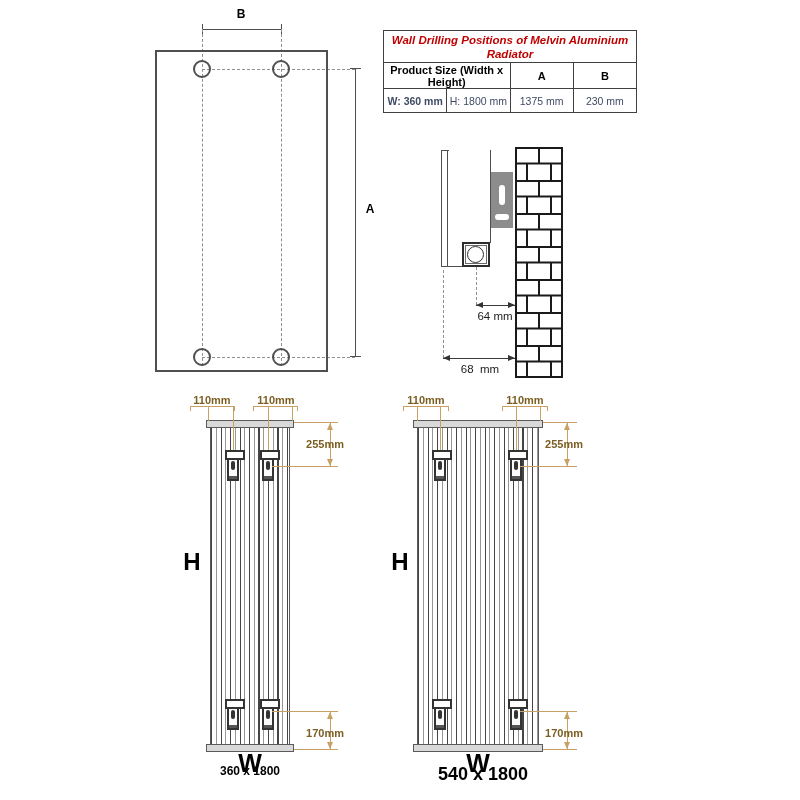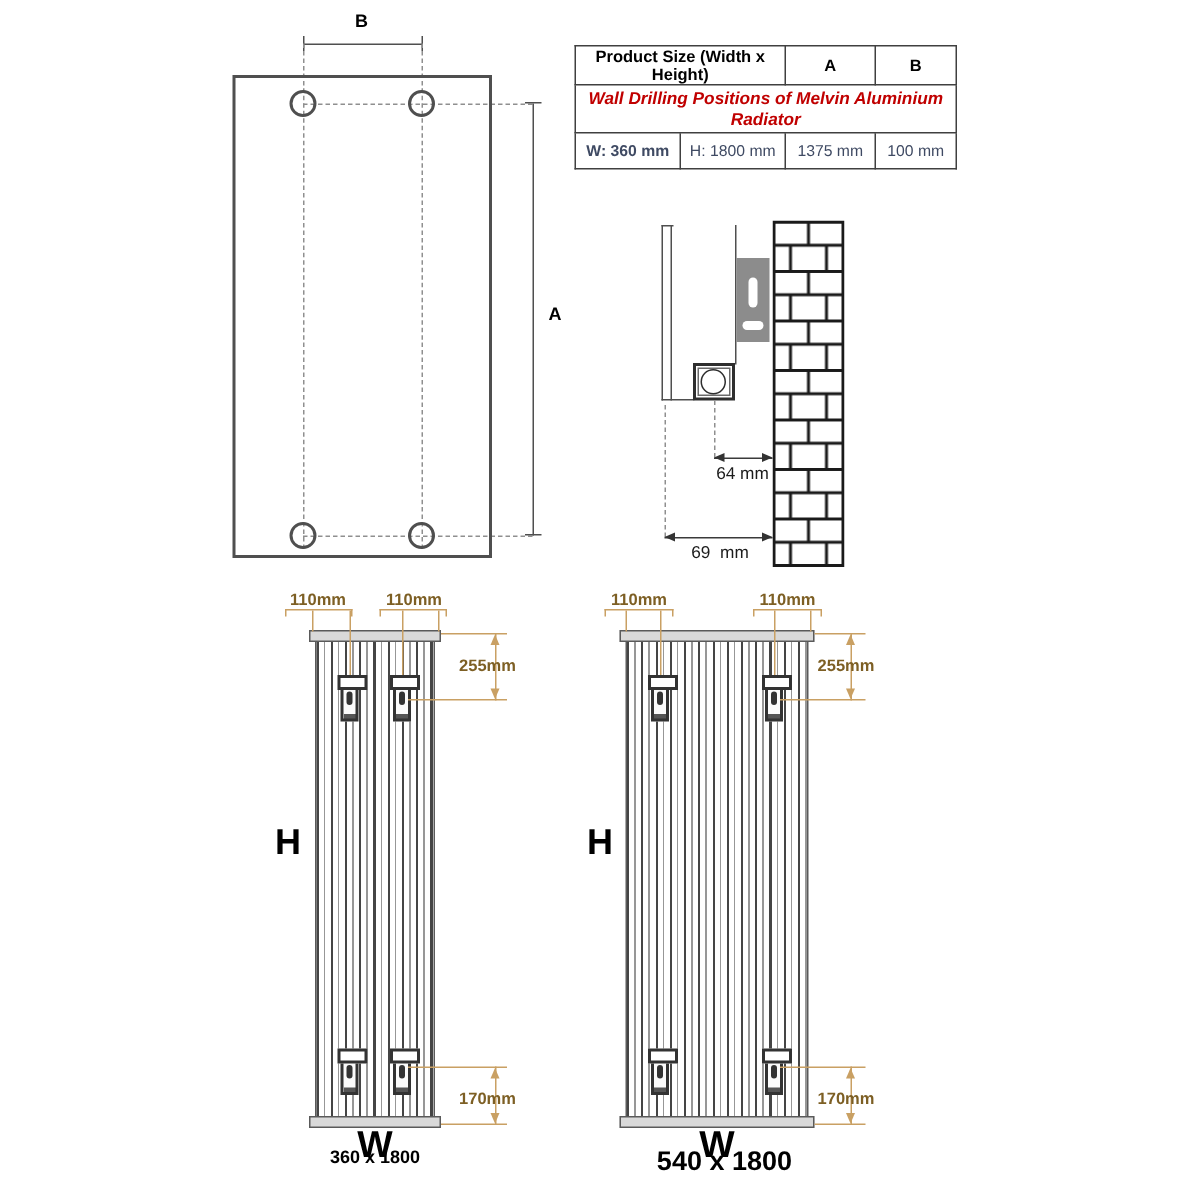--- a/index.html
+++ b/index.html
@@ -84,32 +84,32 @@
 
     <div class="vl" style="left:355px;top:69px;height:288px;"></div>
     <div class="hl" style="left:350px;top:68px;width:11px;"></div>
     <div class="hl" style="left:350px;top:356px;width:11px;"></div>
     <div class="biglabel" style="left:360px;top:202px;width:20px;font-size:12px;">A</div>
   </div>
 
   <table class="spec-table">
     <tbody>
         <tr>
+      <td colspan="4" class="t-title">Wall Drilling Positions of Melvin Aluminium Radiator</td>
+    </tr>
+    <tr>
       <td colspan="2" class="t-head" style="width:140px;">Product Size (Width x Height)</td>
       <td class="t-head" style="width:60px;">A</td>
       <td class="t-head" style="width:54px;">B</td>
     </tr>
     <tr>
-      <td colspan="4" class="t-title">Wall Drilling Positions of Melvin Aluminium Radiator</td>
-    </tr>
-    <tr>
       <td class="t-cell" style="width:72px;font-weight:bold;">W: 360 mm</td>
       <td class="t-cell" style="width:68px;">H: 1800 mm</td>
       <td class="t-cell">1375 mm</td>
-      <td class="t-cell">100 mm</td>
+      <td class="t-cell">230 mm</td>
     </tr>
   </tbody>
     </table>
 
   <div>
 
     <svg class="abs" style="left:515px;top:147px;" width="48" height="231">
       <defs>
         <pattern id="brick" width="48" height="33" patternUnits="userSpaceOnUse">
           <rect width="48" height="33" fill="#ffffff"></rect>
@@ -140,21 +140,21 @@
     <div class="vl dash" style="left:476px;top:267px;height:38px;"></div>
     <div class="hl blk" style="left:476px;top:305px;width:39px;"></div>
     <div class="arr-left" style="left:476px;top:302px;"></div>
     <div class="arr-right" style="left:508px;top:302px;"></div>
     <div class="dimblack" style="left:472px;top:310px;width:46px;">64 mm</div>
 
     <div class="vl dash" style="left:443px;top:270px;height:88px;"></div>
     <div class="hl blk" style="left:443px;top:358px;width:72px;"></div>
     <div class="arr-left" style="left:443px;top:355px;"></div>
     <div class="arr-right" style="left:508px;top:355px;"></div>
-    <div class="dimblack pre" style="left:448px;top:363px;width:64px;">69  mm</div>
+    <div class="dimblack pre" style="left:448px;top:363px;width:64px;">68  mm</div>
   </div>
 
   <div>
     <div class="cap" style="left:206px;top:420px;width:88px;"></div>
     <div class="rbody" style="left:210px;top:428px;width:80px;height:316px;"></div>
     <div class="cap" style="left:206px;top:744px;width:88px;"></div>
 
     <div class="dimlabel" style="left:190px;top:394px;width:44px;">110mm</div>
     <div class="hl tan" style="left:190px;top:406px;width:45px;"></div>
     <div class="vl tan" style="left:190px;top:406px;height:5px;"></div>

